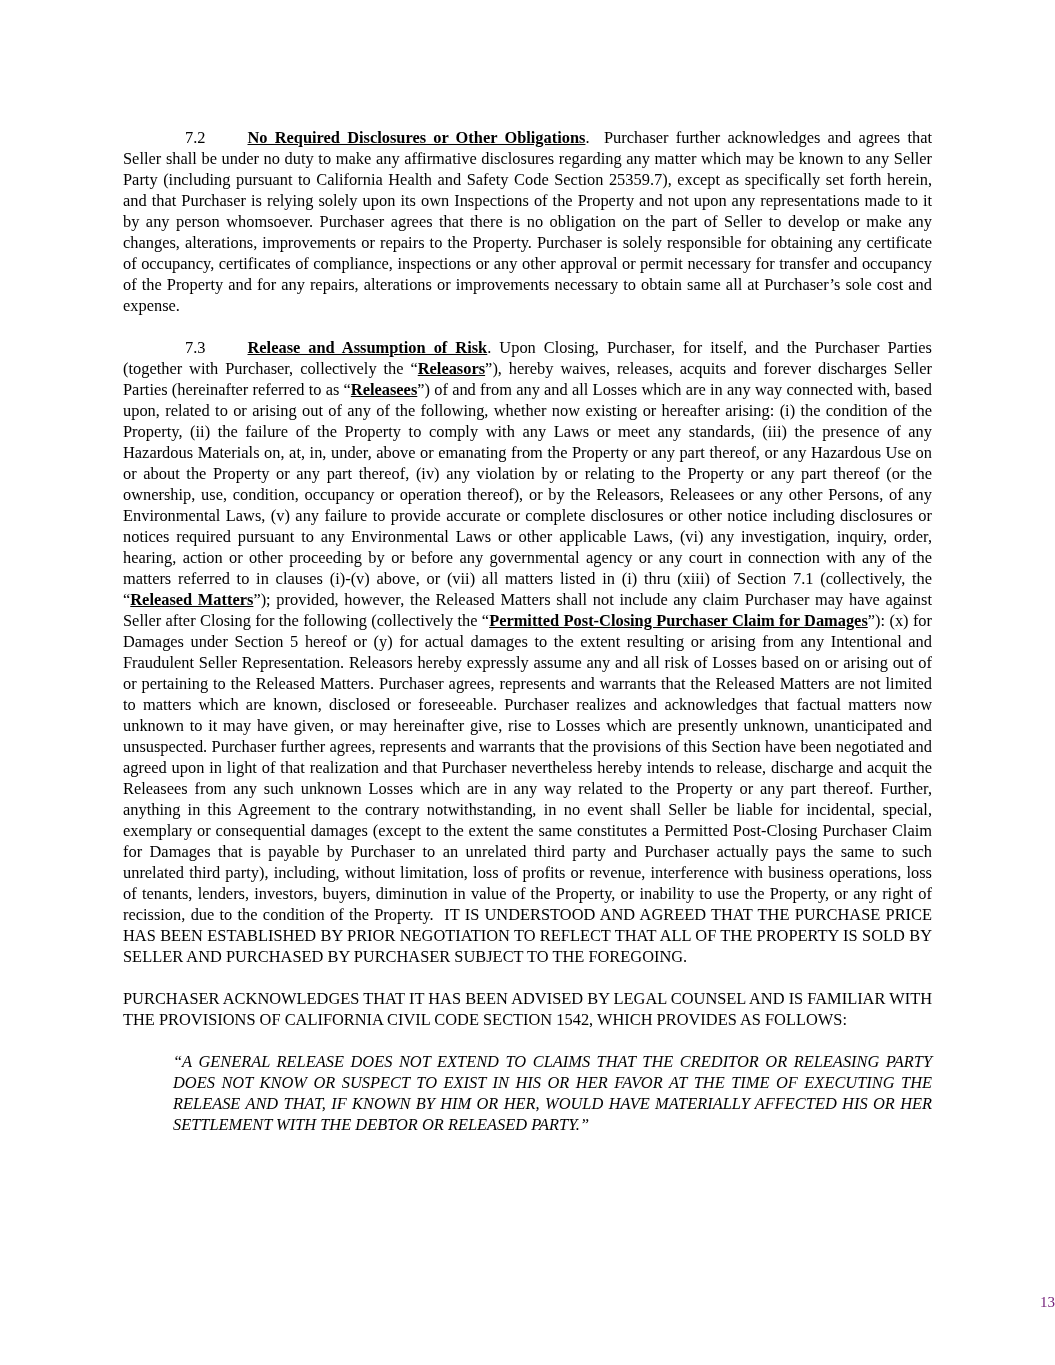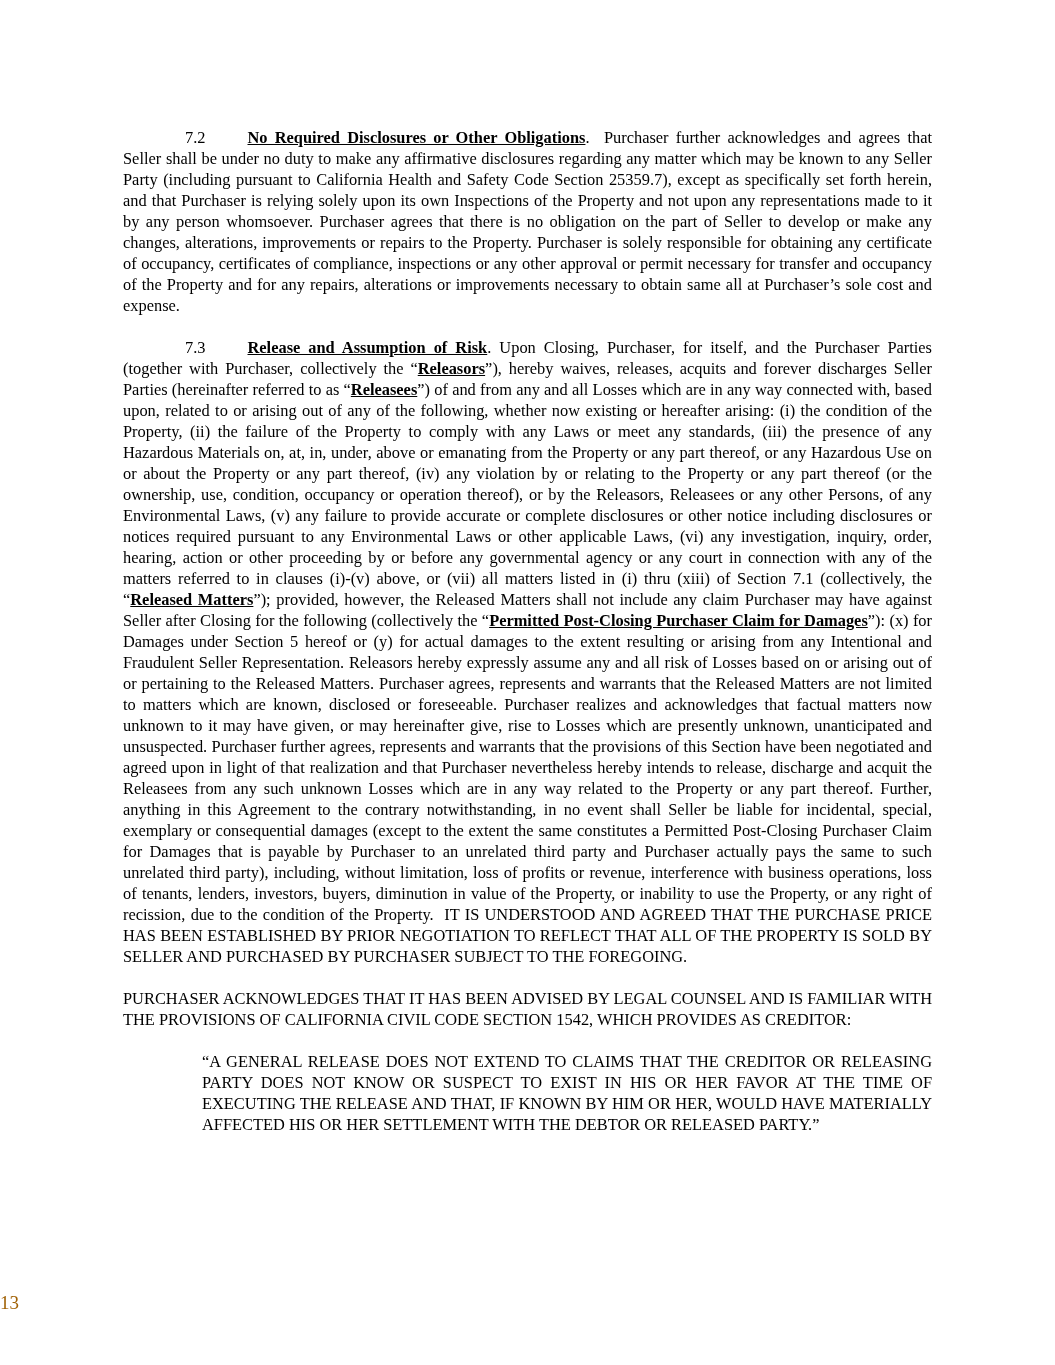--- a/index.html
+++ b/index.html
@@ -21,39 +21,39 @@
     width: 809px;
   }
   .para {
     font-size: 16.4px;
     line-height: 21px;
     text-align: justify;
     color: #000000;
   }
   .para + .para { margin-top: 21px; }
   .sec { text-indent: 62px; }
-  .quote { margin-left: 79px; }
+  .quote { margin-left: 50px; font-style: italic; }
   .bu { font-weight: 700; text-decoration: underline; }
   .u  { }
   .tab { display: inline-block; width: 42px; }
   .pagenum {
     position: absolute;
     top: 1292px;
     left: 0;
     width: 100%;
-    text-align: left;
-    font-size: 19px;
+    text-align: right;
+    font-size: 15px;
     line-height: 21px;
-    color: #a16207;
+    color: #701a75;
   }
 </style>
 </head>
 <body>
 
 <div class="page">
   <div class="content">
     <p class="para sec"><span>7.2</span><span class="tab"></span><span class="bu">No Required Disclosures or Other Obligations</span><span>.&nbsp; Purchaser further acknowledges and agrees that Seller shall be under no duty to make any affirmative disclosures regarding any matter which may be known to any Seller Party (including pursuant to California Health and Safety Code Section 25359.7), except as specifically set forth herein, and that Purchaser is relying solely upon its own Inspections of the Property and not upon any representations made to it by any person whomsoever. Purchaser agrees that there is no obligation on the part of Seller to develop or make any changes, alterations, improvements or repairs to the Property. Purchaser is solely responsible for obtaining any certificate of occupancy, certificates of compliance, inspections or any other approval or permit necessary for transfer and occupancy of the Property and for any repairs, alterations or improvements necessary to obtain same all at Purchaser’s sole cost and expense.</span></p>
     <p class="para sec"><span>7.3</span><span class="tab"></span><span class="bu">Release and Assumption of Risk</span><span>. Upon Closing, Purchaser, for itself, and the Purchaser Parties (together with Purchaser, collectively the “</span><span class="bu">Releasors</span><span>”), hereby waives, releases, acquits and forever discharges Seller Parties (hereinafter referred to as “</span><span class="bu">Releasees</span><span>”) of and from any and all Losses which are in any way connected with, based upon, related to or arising out of any of the following, whether now existing or hereafter arising: (i) the condition of the Property, (ii) the failure of the Property to comply with any Laws or meet any standards, (iii) the presence of any Hazardous Materials on, at, in, under, above or emanating from the Property or any part thereof, or any Hazardous Use on or about the Property or any part thereof, (iv) any violation by or relating to the Property or any part thereof (or the ownership, use, condition, occupancy or operation thereof), or by the Releasors, Releasees or any other Persons, of any Environmental Laws, (v) any failure to provide accurate or complete disclosures or other notice including disclosures or notices required pursuant to any Environmental Laws or other applicable Laws, (vi) any investigation, inquiry, order, hearing, action or other proceeding by or before any governmental agency or any court in connection with any of the matters referred to in clauses (i)-(v) above, or (vii) all matters listed in (i) thru (xiii) of </span><span class="u">Section 7.1</span><span> (collectively, the “</span><span class="bu">Released Matters</span><span>”); provided, however, the Released Matters shall not include any claim Purchaser may have against Seller after Closing for the following (collectively the “</span><span class="bu">Permitted Post-Closing Purchaser Claim for Damages</span><span>”): (x) for Damages under </span><span class="u">Section 5</span><span> hereof or (y) for actual damages to the extent resulting or arising from any Intentional and Fraudulent Seller Representation. Releasors hereby expressly assume any and all risk of Losses based on or arising out of or pertaining to the Released Matters. Purchaser agrees, represents and warrants that the Released Matters are not limited to matters which are known, disclosed or foreseeable. Purchaser realizes and acknowledges that factual matters now unknown to it may have given, or may hereinafter give, rise to Losses which are presently unknown, unanticipated and unsuspected. Purchaser further agrees, represents and warrants that the provisions of this Section have been negotiated and agreed upon in light of that realization and that Purchaser nevertheless hereby intends to release, discharge and acquit the Releasees from any such unknown Losses which are in any way related to the Property or any part thereof. Further, anything in this Agreement to the contrary notwithstanding, in no event shall Seller be liable for incidental, special, exemplary or consequential damages (except to the extent the same constitutes a Permitted Post-Closing Purchaser Claim for Damages that is payable by Purchaser to an unrelated third party and Purchaser actually pays the same to such unrelated third party), including, without limitation, loss of profits or revenue, interference with business operations, loss of tenants, lenders, investors, buyers, diminution in value of the Property, or inability to use the Property, or any right of recission, due to the condition of the Property.&nbsp; IT IS UNDERSTOOD AND AGREED THAT THE PURCHASE PRICE HAS BEEN ESTABLISHED BY PRIOR NEGOTIATION TO REFLECT THAT ALL OF THE PROPERTY IS SOLD BY SELLER AND PURCHASED BY PURCHASER SUBJECT TO THE FOREGOING.</span></p>
-    <p class="para"><span>PURCHASER ACKNOWLEDGES THAT IT HAS BEEN ADVISED BY LEGAL COUNSEL AND IS FAMILIAR WITH THE PROVISIONS OF CALIFORNIA CIVIL CODE SECTION 1542, WHICH PROVIDES AS CREDITOR:</span></p>
+    <p class="para"><span>PURCHASER ACKNOWLEDGES THAT IT HAS BEEN ADVISED BY LEGAL COUNSEL AND IS FAMILIAR WITH THE PROVISIONS OF CALIFORNIA CIVIL CODE SECTION 1542, WHICH PROVIDES AS FOLLOWS:</span></p>
     <p class="para quote"><span>“A GENERAL RELEASE DOES NOT EXTEND TO CLAIMS THAT THE CREDITOR OR RELEASING PARTY DOES NOT KNOW OR SUSPECT TO EXIST IN HIS OR HER FAVOR AT THE TIME OF EXECUTING THE RELEASE AND THAT, IF KNOWN BY HIM OR HER, WOULD HAVE MATERIALLY AFFECTED HIS OR HER SETTLEMENT WITH THE DEBTOR OR RELEASED PARTY.”</span></p>
   </div>
   <div class="pagenum">13</div>
 </div>
 
 </body></html>

